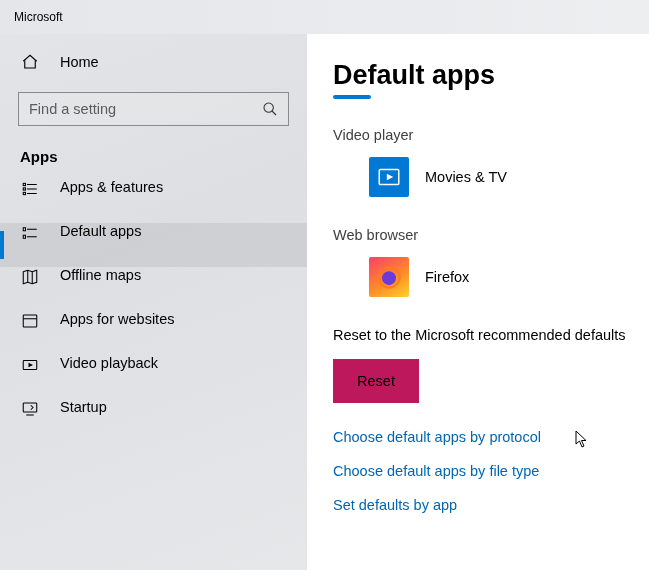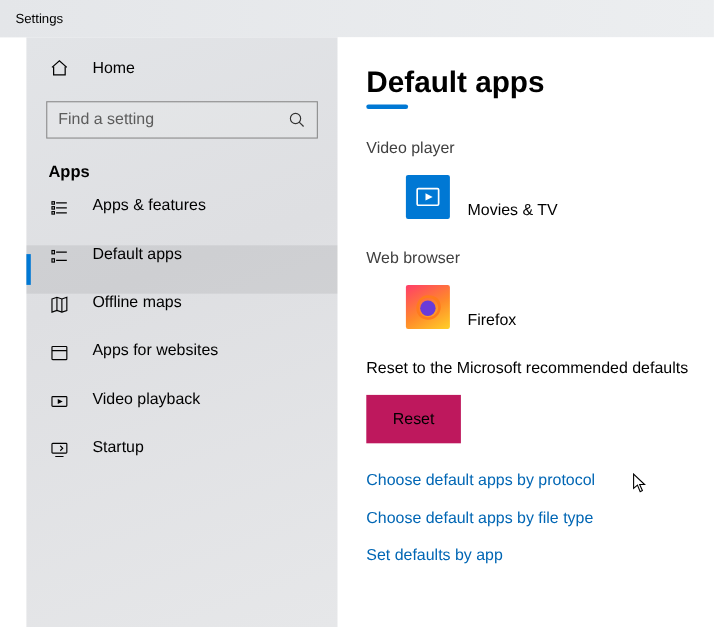--- a/index.html
+++ b/index.html
@@ -1,20 +1,20 @@
 <!DOCTYPE html>
 <html><head>
   <meta charset="utf-8">
   <style>
     * { margin: 0; padding: 0; box-sizing: border-box; font-family: "Segoe UI", Arial, sans-serif; }
     body { width: 649px; height: 570px; overflow: hidden; display: flex; flex-direction: column; background: #fff; }
     .titlebar { height: 34px; display: flex; align-items: center; padding-left: 14px; font-size: 12px; color: #000; background: linear-gradient(to right, #e4e6e9, #eceef0); }
     .main { flex: 1; display: flex; }
     
-    .sidebar { width: 320px; background: linear-gradient(160deg, #e2e4e7 0%, #dedfe2 40%, #e6e7e9 100%); display: flex; flex-direction: column; margin-left: 24px; }
+    .sidebar { width: 320px; background: linear-gradient(160deg, #e2e4e7 0%, #dedfe2 40%, #e6e7e9 100%); display: flex; flex-direction: column; }
     .home-row { display: flex; align-items: center; height: 40px; padding-left: 20px; margin-top: 8px; cursor: pointer; }
     .home-row .icon { width: 20px; height: 20px; display: flex; align-items: center; justify-content: center; }
     .home-row .lbl { margin-left: 20px; font-size: 14.5px; color: #000; }
     .search-wrap { padding: 10px 18px 10px 18px; }
     .search-box { position: relative; width: 100%; height: 34px; border: 1px solid #8a8a8a; background: rgba(255,255,255,0.1); display: flex; align-items: center; }
     .search-box input { border: none; background: transparent; outline: none; width: 100%; height: 100%; padding: 0 36px 0 10px; font-size: 14.5px; color: #555; }
     .search-box input::placeholder { color: #5c5c5c; }
     .search-box .sicon { position: absolute; right: 10px; top: 50%; transform: translateY(-50%); width: 16px; height: 16px; }
     .section-title { padding: 12px 20px 14px; font-size: 15px; font-weight: 600; color: #000; }
     .nav { display: flex; flex-direction: column; }
@@ -22,37 +22,37 @@
     .nav-item .nicon { width: 20px; height: 20px; display: flex; align-items: center; justify-content: center; color: #000; }
     .nav-item .nlbl { margin-left: 20px; font-size: 14.5px; color: #000; }
     .nav-item.active { background: rgba(0,0,0,0.07); }
     .nav-item.active::before { content: ""; position: absolute; left: 0; top: 8px; bottom: 8px; width: 4px; background: #0078d4; }
     
     .content { flex: 1; background: #fff; padding: 26px 0 0 0; position: relative; }
     .content h1 { font-size: 27px; font-weight: 600; color: #000; padding-left: 26px; }
     .underline { width: 38px; height: 4px; background: #0078d4; margin: 4px 0 0 26px; border-radius: 2px; }
     .group { margin-top: 28px; padding-left: 26px; }
     .group .ghead { font-size: 14.5px; color: #404040; margin-bottom: 12px; }
-    .app-row { display: flex; align-items: flex-end; height: 44px; cursor: pointer; width: 280px; margin-left: 36px; }
+    .app-row { display: flex; align-items: center; height: 44px; cursor: pointer; width: 280px; margin-left: 36px; }
     .app-row .app-icon { width: 40px; height: 40px; border-radius: 2px; display: flex; align-items: center; justify-content: center; }
     .movies-icon { background: #0078d4; color: #fff; }
     .firefox-icon { background: linear-gradient(150deg, #ff3d6a 0%, #ff8a2a 55%, #ffd028 100%); border-radius: 6px; display:flex; align-items:center; justify-content:center;}
     .app-row .app-name { margin-left: 16px; font-size: 14.5px; color: #000; }
     .reset-label { font-size: 14.5px; color: #000; padding-left: 26px; margin-top: 28px; }
     .reset-btn { margin: 16px 0 0 26px; width: 86px; height: 44px; background: #be185d; border: none; font-size: 14.5px; color: #000; cursor: pointer; }
     .links { padding-left: 26px; margin-top: 26px; display: flex; flex-direction: column; gap: 18px; }
     .links a { color: #0066b4; font-size: 14.5px; text-decoration: none; cursor: pointer; }
     .cursor { position: absolute; left: 268px; top: 396px; width: 15px; height: 18px; pointer-events: none; }
     svg { display: block; }
   </style>
 </head>
 <body>
 
 <div class="titlebar">
-  <span>Settings</span>
+  <span>Microsoft</span>
 </div>
 
 <div class="main">
 
   <div class="sidebar">
     <div class="home-row">
       <span class="icon">
         <svg width="18" height="18" viewBox="0 0 24 24" fill="none" stroke="#000" stroke-width="1.5">
           <path d="M3 11 L12 3 L21 11"></path>
           <path d="M5 10 V20 H19 V10"></path>

